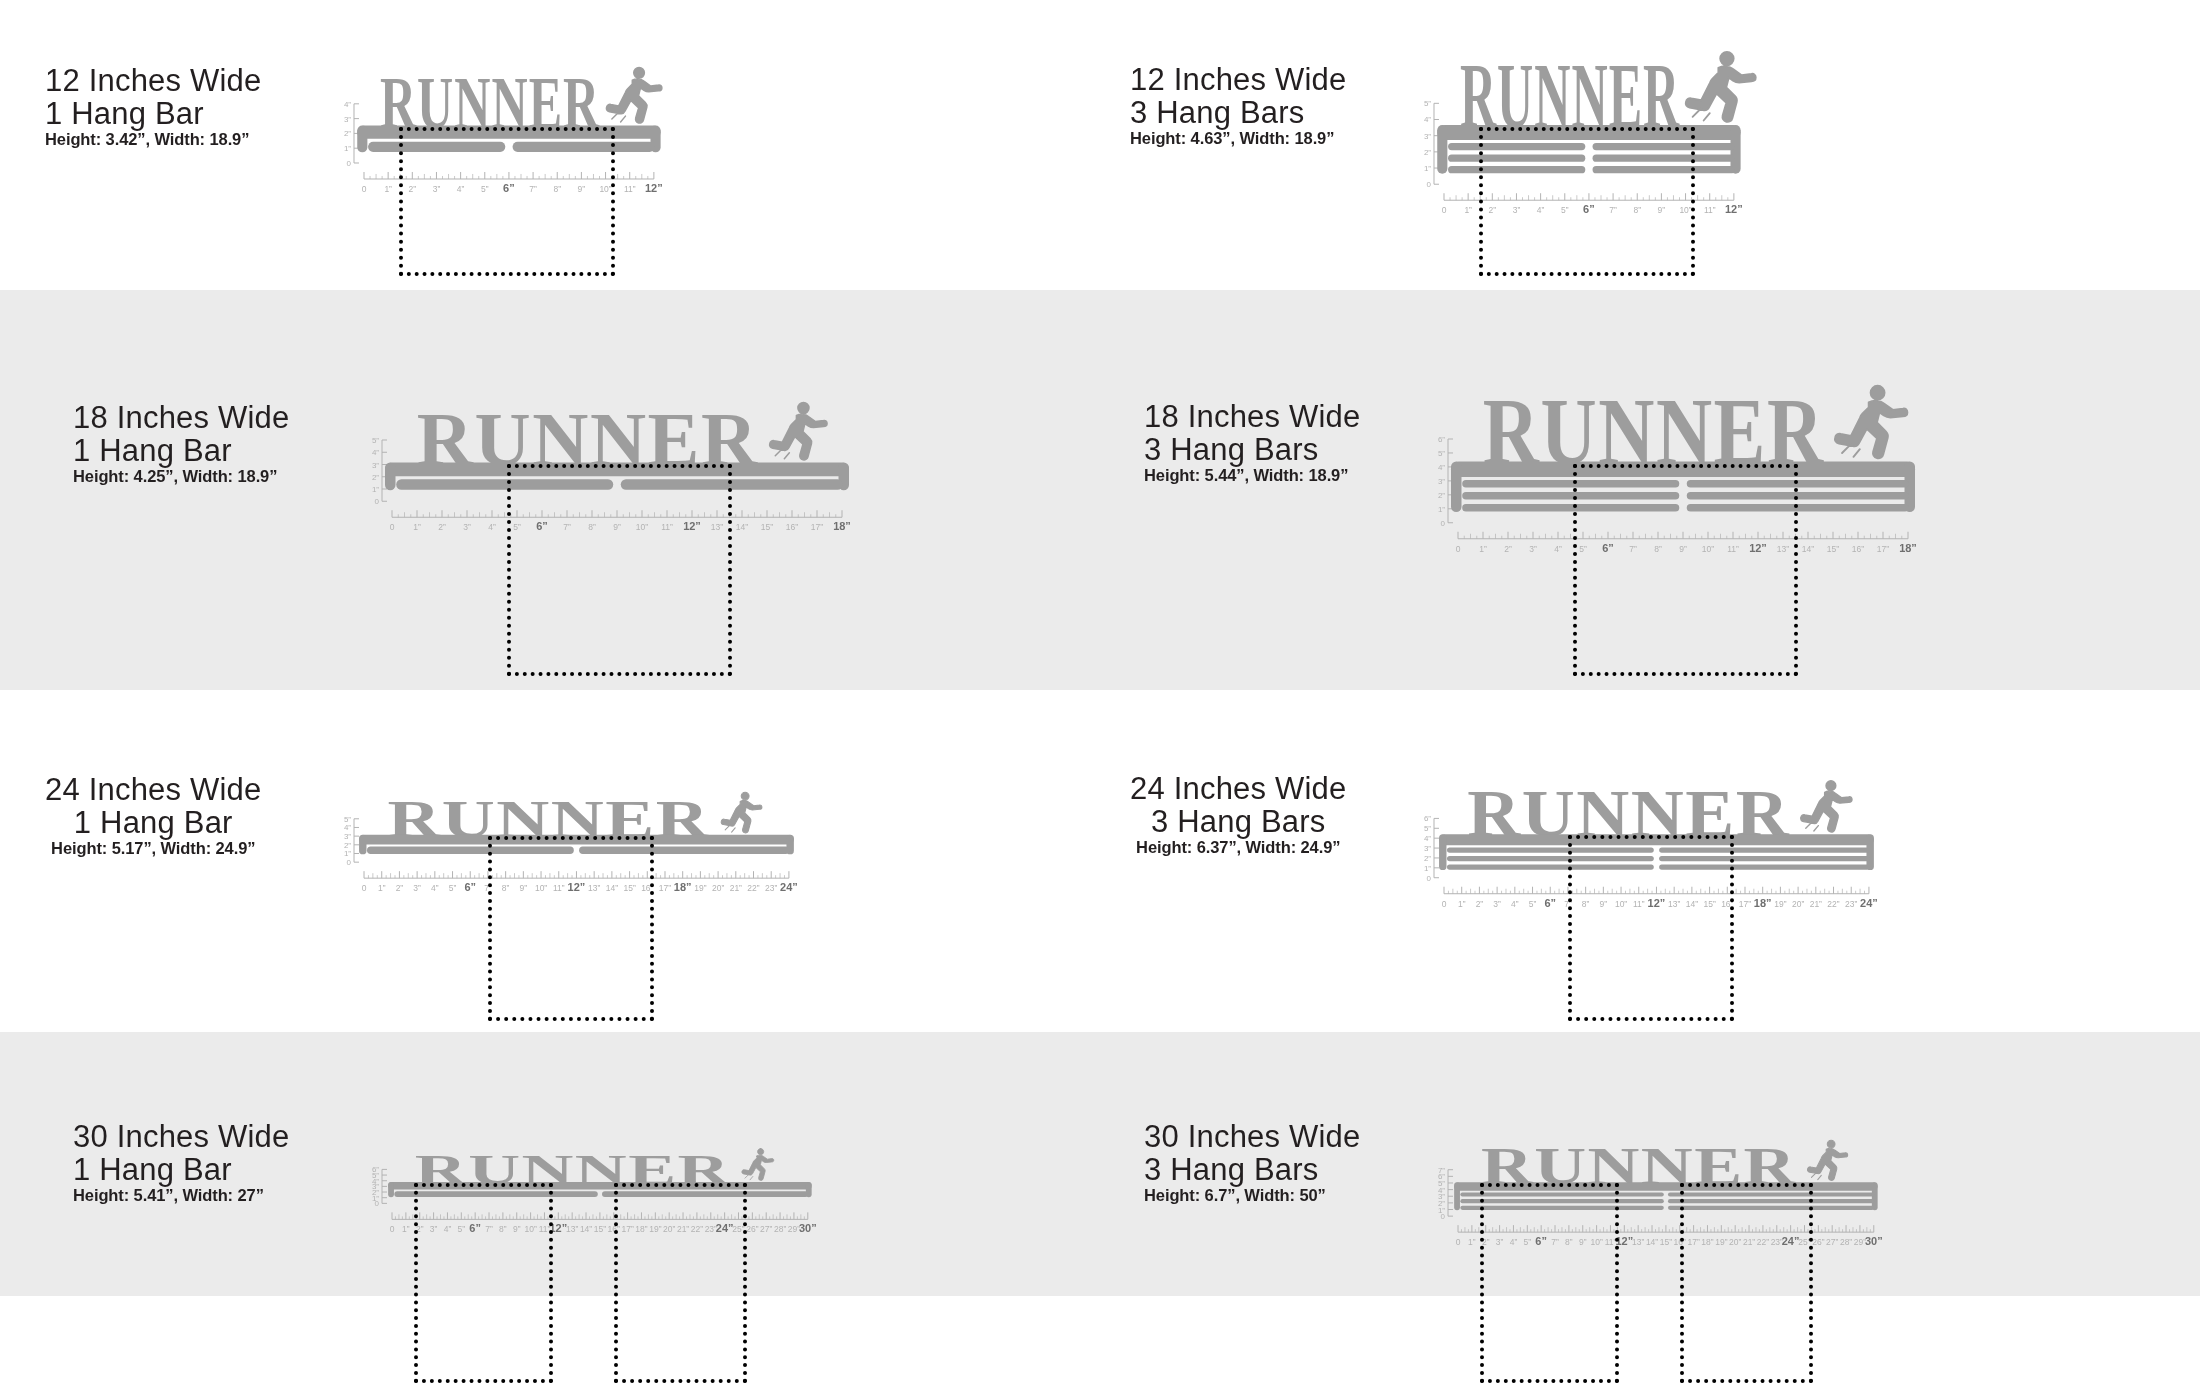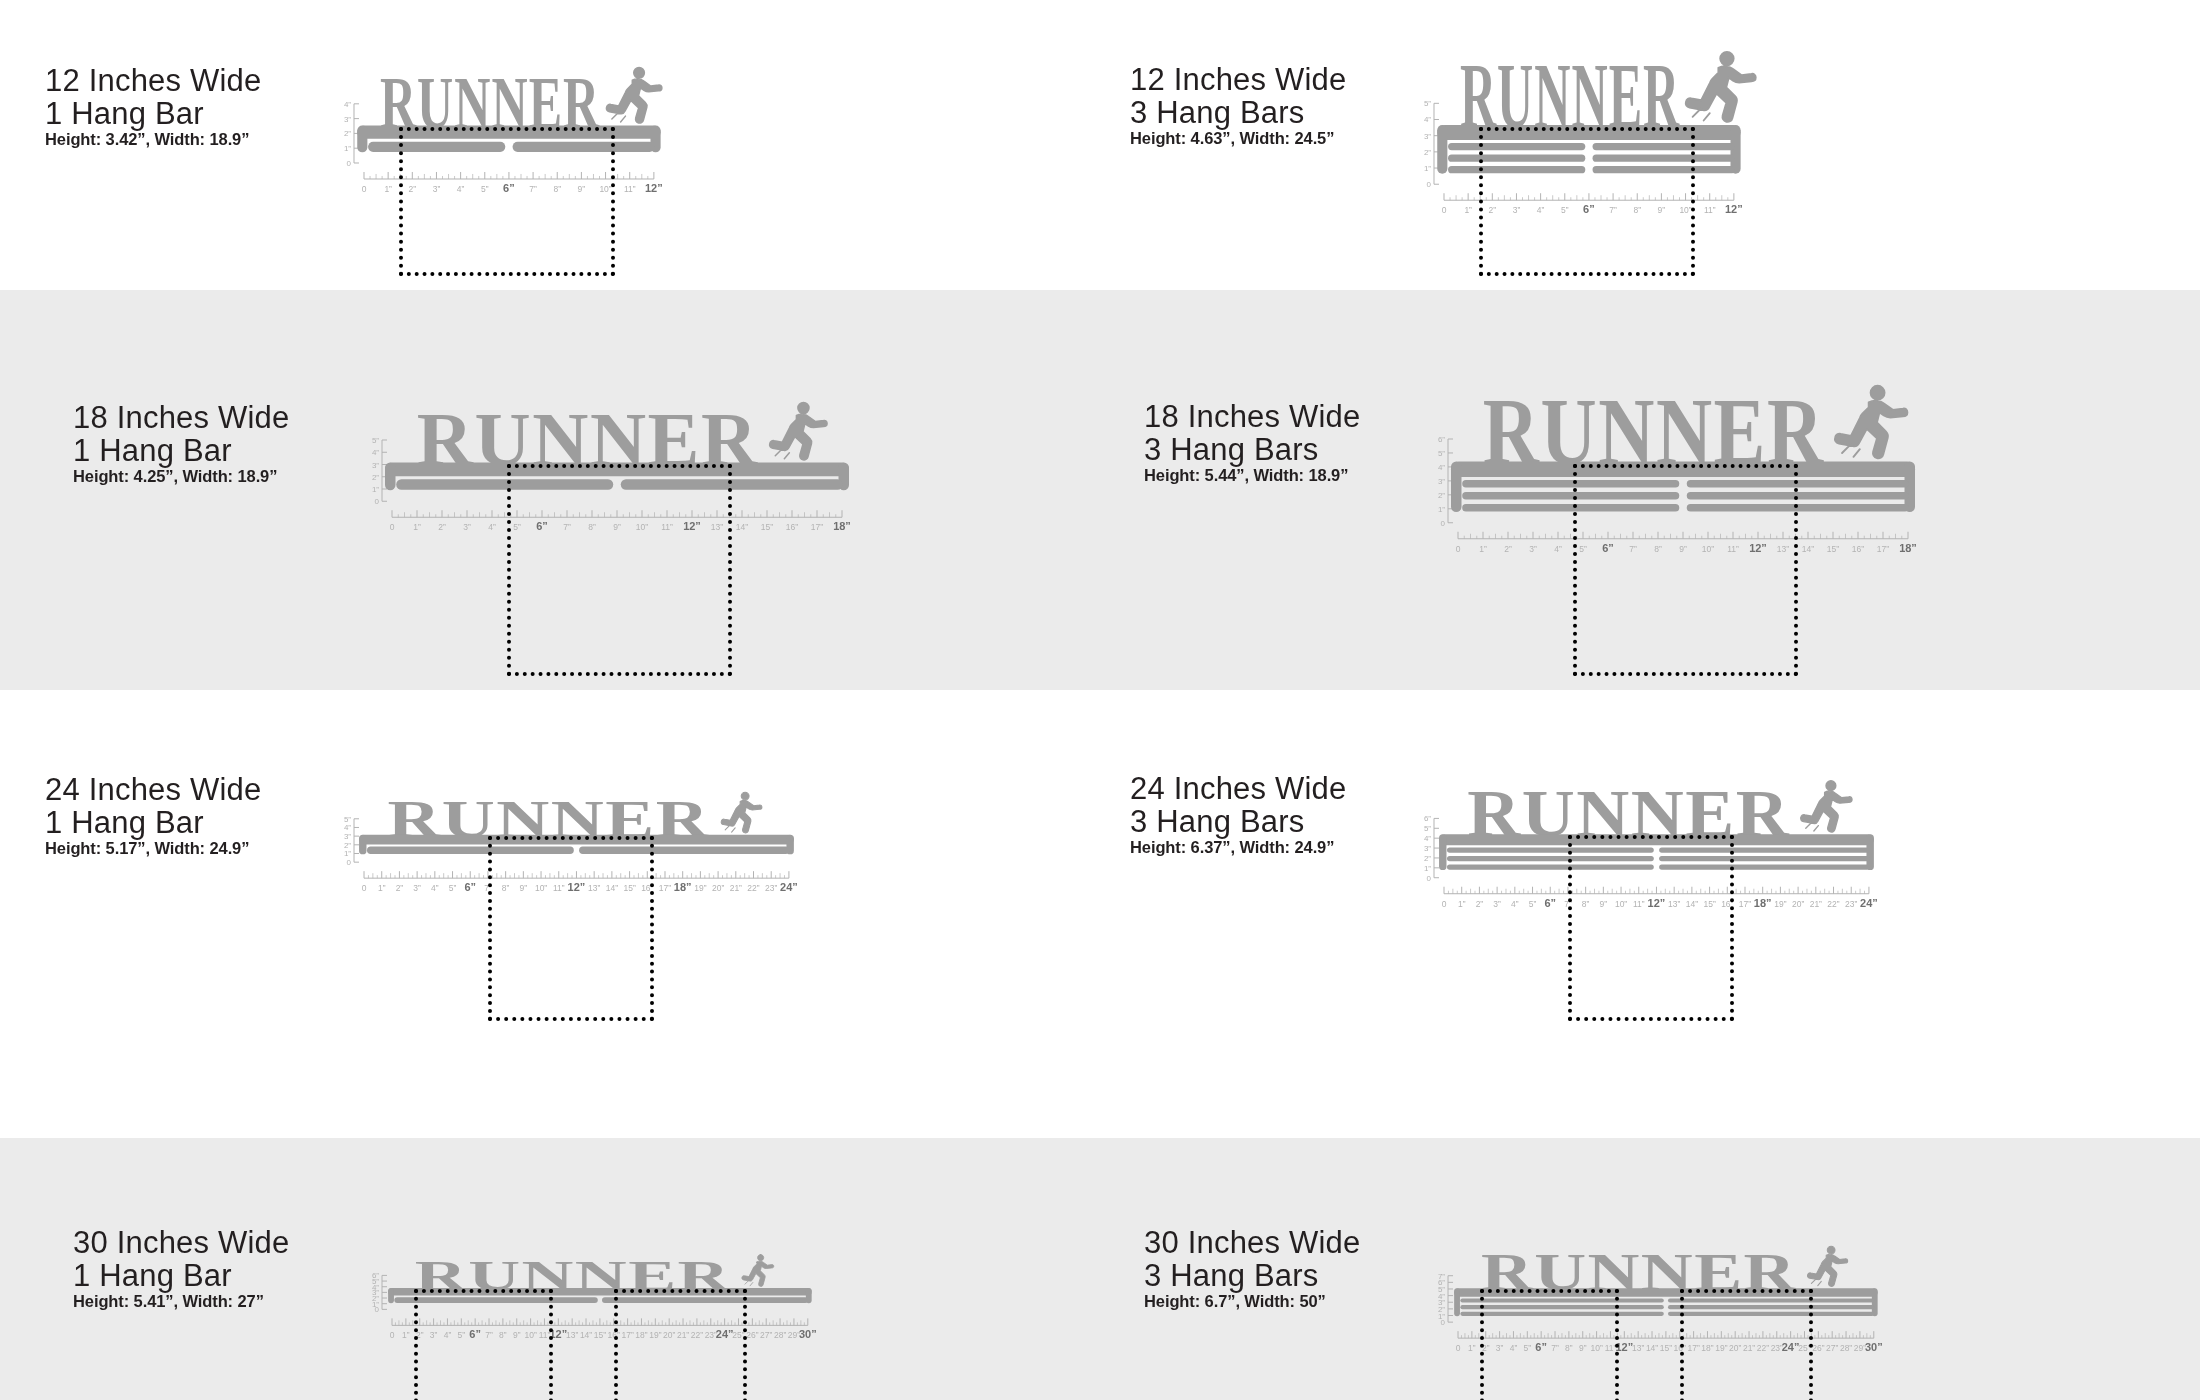--- a/index.html
+++ b/index.html
@@ -157,21 +157,21 @@
               <text x="323.87199999999996" y="128.0006" fill="#6f6f6f" text-anchor="middle" font-family="&quot;Liberation Sans&quot;, sans-serif" font-size="11" font-weight="700">12”</text>
             </g>
           </svg>
         </div>
         <div style="position: absolute; left: 399.026px; top: 127.413px; width: 216.196px; height: 148.587px; border: 4px dotted rgb(0, 0, 0); box-sizing: border-box; background: transparent; pointer-events: none;"></div>
       </div>
       <div class="cell">
         <div class="txt" style="left: 30px; top: 63.0939px;">
           <div class="title-l1">12 Inches Wide</div>
           <div class="title-l2">3 Hang Bars</div>
-          <div class="dims">Height: 4.63”,  Width: 24.5”</div>
+          <div class="dims">Height: 4.63”,  Width: 18.9”</div>
         </div>
         <div class="prod" style="left: 310px; top: 49.0415px;">
           <svg width="337.87199999999996" height="173.2346" viewBox="0 0 337.87199999999996 173.2346" class="prodsvg">
             <g>
               <line x1="24" y1="135.2346" x2="24" y2="54.31200000000001" stroke="#b3b3b3" stroke-width="1"></line>
               <line x1="24" y1="135.2346" x2="29" y2="135.2346" stroke="#b3b3b3" stroke-width="1"></line>
               <text x="21" y="138.2346" fill="#b3b3b3" text-anchor="end" font-family="&quot;Liberation Sans&quot;, sans-serif" font-size="8">0</text>
               <line x1="24" y1="119.05008000000001" x2="29" y2="119.05008000000001" stroke="#b3b3b3" stroke-width="1"></line>
               <text x="21" y="122.05008000000001" fill="#b3b3b3" text-anchor="end" font-family="&quot;Liberation Sans&quot;, sans-serif" font-size="8">1”</text>
               <line x1="24" y1="102.86556" x2="29" y2="102.86556" stroke="#b3b3b3" stroke-width="1"></line>
@@ -541,21 +541,21 @@
               <line x1="477.75" y1="155.75" x2="477.75" y2="152.75" stroke="#b3b3b3" stroke-width="0.7"></line>
               <text x="459" y="168.75" fill="#b3b3b3" text-anchor="middle" font-family="&quot;Liberation Sans&quot;, sans-serif" font-size="8.5" font-weight="400">17”</text>
               <line x1="484" y1="155.75" x2="484" y2="148.75" stroke="#b3b3b3" stroke-width="1"></line>
               <text x="484" y="168.75" fill="#6f6f6f" text-anchor="middle" font-family="&quot;Liberation Sans&quot;, sans-serif" font-size="11" font-weight="700">18”</text>
             </g>
           </svg>
         </div>
         <div style="position: absolute; left: 459px; top: 173.705px; width: 225px; height: 212.295px; border: 4px dotted rgb(0, 0, 0); box-sizing: border-box; background: transparent; pointer-events: none;"></div>
       </div>
     </div>
-    <div class="band white" style="height: 448px;">
+    <div class="band white" style="height: 342px; text-align: center;">
       <div class="cell">
         <div class="txt" style="left: 45px; top: 82.5132px;">
           <div class="title-l1">24 Inches Wide</div>
           <div class="title-l2">1 Hang Bar</div>
           <div class="dims">Height: 5.17”,  Width: 24.9”</div>
         </div>
         <div class="prod" style="left: 330px; top: 97.7894px;">
           <svg width="472.94399999999996" height="112.1681" viewBox="0 0 472.94399999999996 112.1681" class="prodsvg">
             <g>
               <line x1="24" y1="74.1681" x2="24" y2="30.788399999999996" stroke="#b3b3b3" stroke-width="1"></line>

